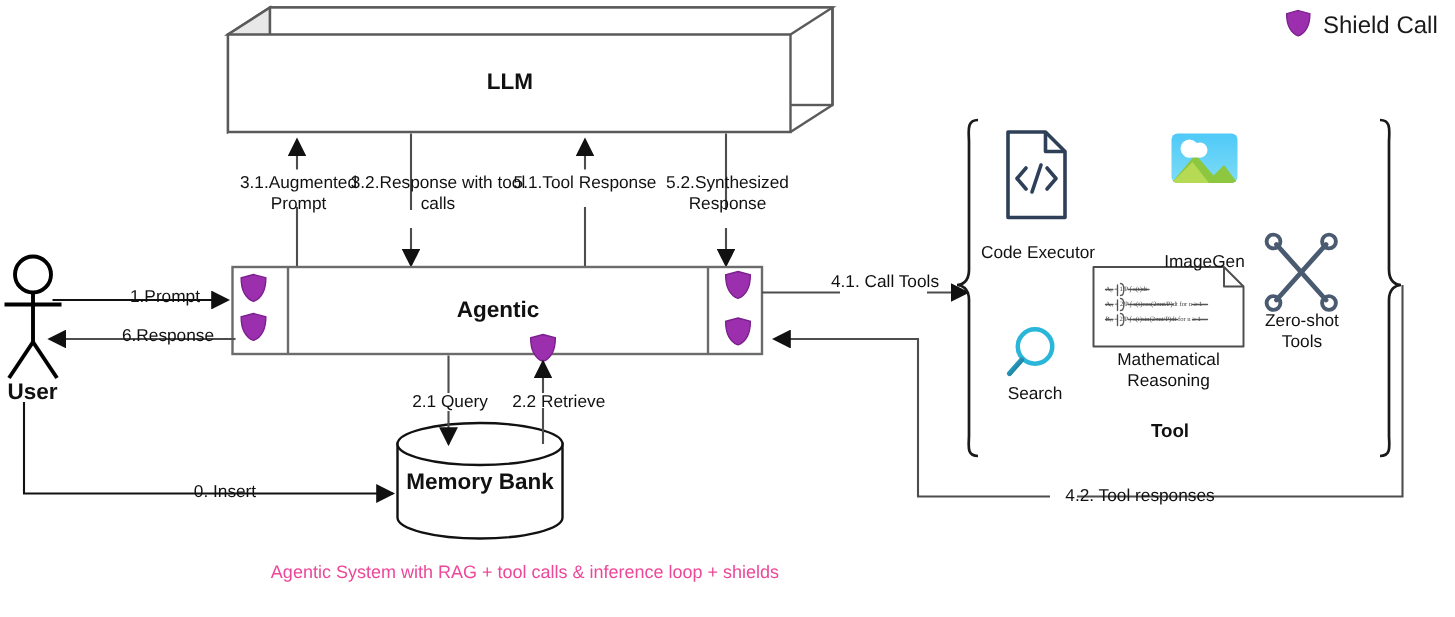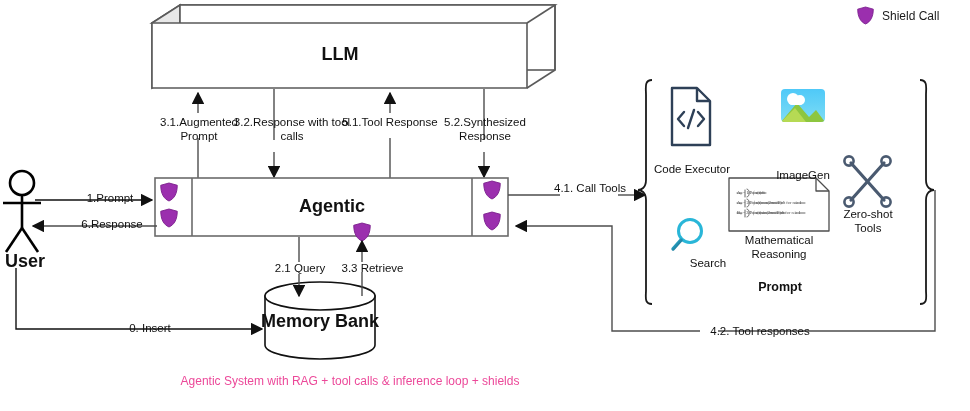--- a/index.html
+++ b/index.html
@@ -2,24 +2,24 @@
 <html><head>
 <meta charset="utf-8">
 <style>
   html,body{margin:0;padding:0;background:#ffffff;}
   body{width:970px;height:411px;position:relative;overflow:hidden;
        font-family:"Liberation Sans","DejaVu Sans",sans-serif;color:#000;}
   .bold{font-weight:bold;}
   svg{overflow:visible;}
   .stage{position:absolute;left:0;top:0;width:970px;height:411px;}
   .txt{position:absolute;font-size:11.5px;line-height:13.5px;text-align:center;color:#111;}
-  .node-title{font-weight:bold;font-size:18px;}
+  .node-title{font-weight:bold;font-size:15px;}
   .caption{position:absolute;left:0;top:374px;width:700px;text-align:center;
            font-size:12px;color:#ec4899;}
-  .legend-text{position:absolute;font-size:12px;color:#1a1a1a;}
+  .legend-text{position:absolute;font-size:16px;color:#1a1a1a;}
 </style>
 </head>
 <body>
 
 <svg class="stage" viewBox="0 0 970 411">
   <defs>
     <marker id="ah" markerWidth="9" markerHeight="9" refX="8" refY="4.5" orient="auto">
       <path d="M0,0 L9,4.5 L0,9 z" fill="#3a3a3a"></path>
     </marker>
     <marker id="ahk" markerWidth="9" markerHeight="9" refX="8" refY="4.5" orient="auto">
@@ -180,38 +180,38 @@
 </svg>
 
 <div class="txt node-title" style="left:280px;top:48px;width:120px;">LLM</div>
 
 <div class="txt node-title" style="left:272px;top:200px;width:120px;">Agentic</div>
 
 <div class="txt node-title" style="left:260px;top:315px;width:120px;">Memory Bank</div>
 
 <div class="txt node-title" style="left:0px;top:255px;width:52px;text-align:left;padding-left:5px;">User</div>
 
-<div class="txt bold" style="left:730px;top:281px;width:100px;font-size:12.5px;">Prompt</div>
+<div class="txt bold" style="left:730px;top:281px;width:100px;font-size:12.5px;">Tool</div>
 
 <div class="txt" style="left:60px;top:192px;width:100px;">1.Prompt</div>
 <div class="txt" style="left:58px;top:218px;width:108px;">6.Response</div>
 <div class="txt" style="left:60px;top:322px;width:180px;">0. Insert</div>
 <div class="txt" style="left:255px;top:262px;width:90px;">2.1 Query</div>
-<div class="txt" style="left:325px;top:262px;width:95px;">3.3 Retrieve</div>
+<div class="txt" style="left:325px;top:262px;width:95px;">2.2 Retrieve</div>
 <div class="txt" style="left:140px;top:116px;width:118px;">3.1.Augmented
 Prompt</div>
 <div class="txt" style="left:233px;top:116px;width:118px;">3.2.Response
 with tool calls</div>
 <div class="txt" style="left:340px;top:116px;width:100px;">5.1.Tool
 Response</div>
 <div class="txt" style="left:425px;top:116px;width:120px;">5.2.Synthesized
 Response</div>
 <div class="txt" style="left:540px;top:182px;width:100px;">4.1. Call Tools</div>
 <div class="txt" style="left:700px;top:325px;width:120px;">4.2. Tool responses</div>
 
 <div class="txt" style="left:647px;top:147px;width:90px;margin-top:16px;">Code Executor</div>
 <div class="txt" style="left:763px;top:125px;width:80px;margin-top:44px;">ImageGen</div>
-<div class="txt" style="left:673px;top:257px;width:70px;">Search</div>
+<div class="txt" style="left:655px;top:257px;width:70px;">Search</div>
 <div class="txt" style="left:724px;top:234px;width:110px;">Mathematical Reasoning</div>
 <div class="txt" style="left:838px;top:208px;width:60px;">Zero-shot Tools</div>
 
 <div class="legend-text" style="left:882px;top:9px;">Shield Call</div>
 <div class="caption">Agentic System with RAG + tool calls &amp; inference loop + shields</div>
 
 </body></html>

